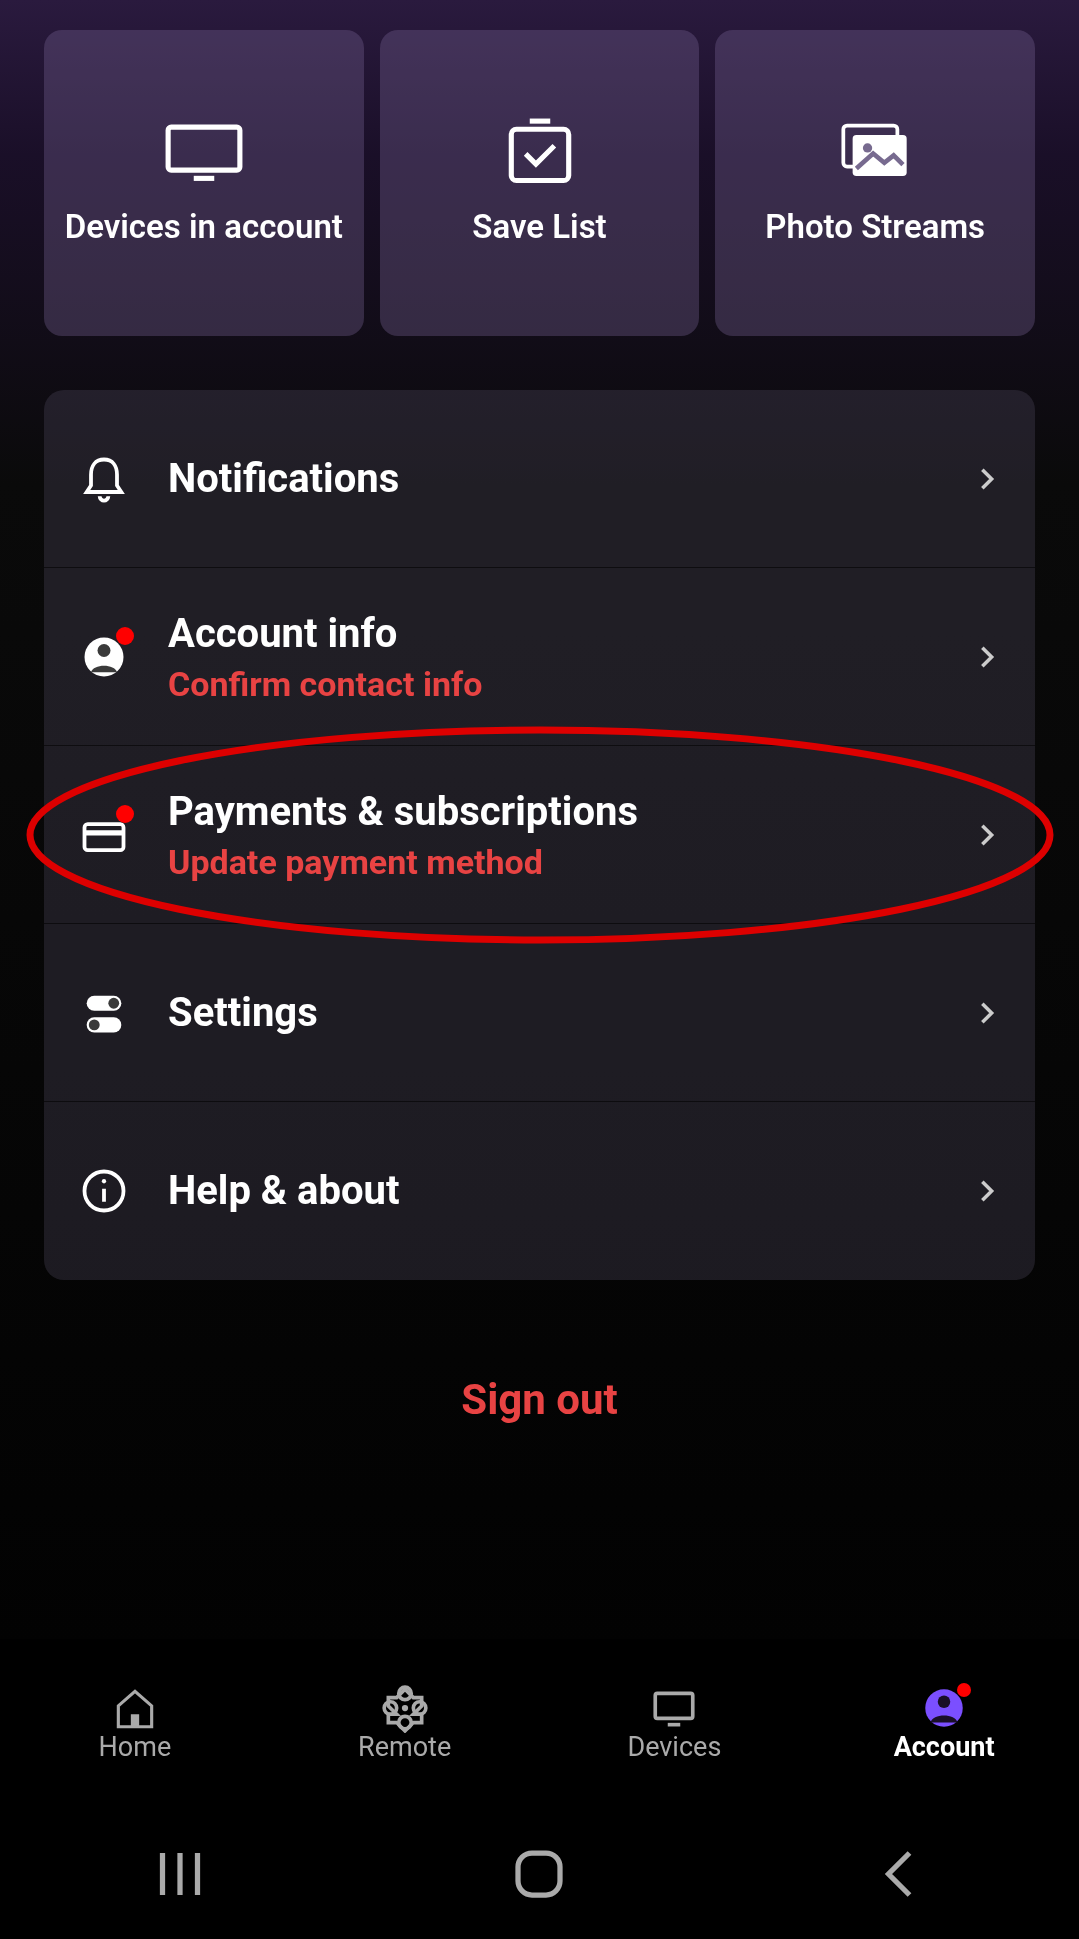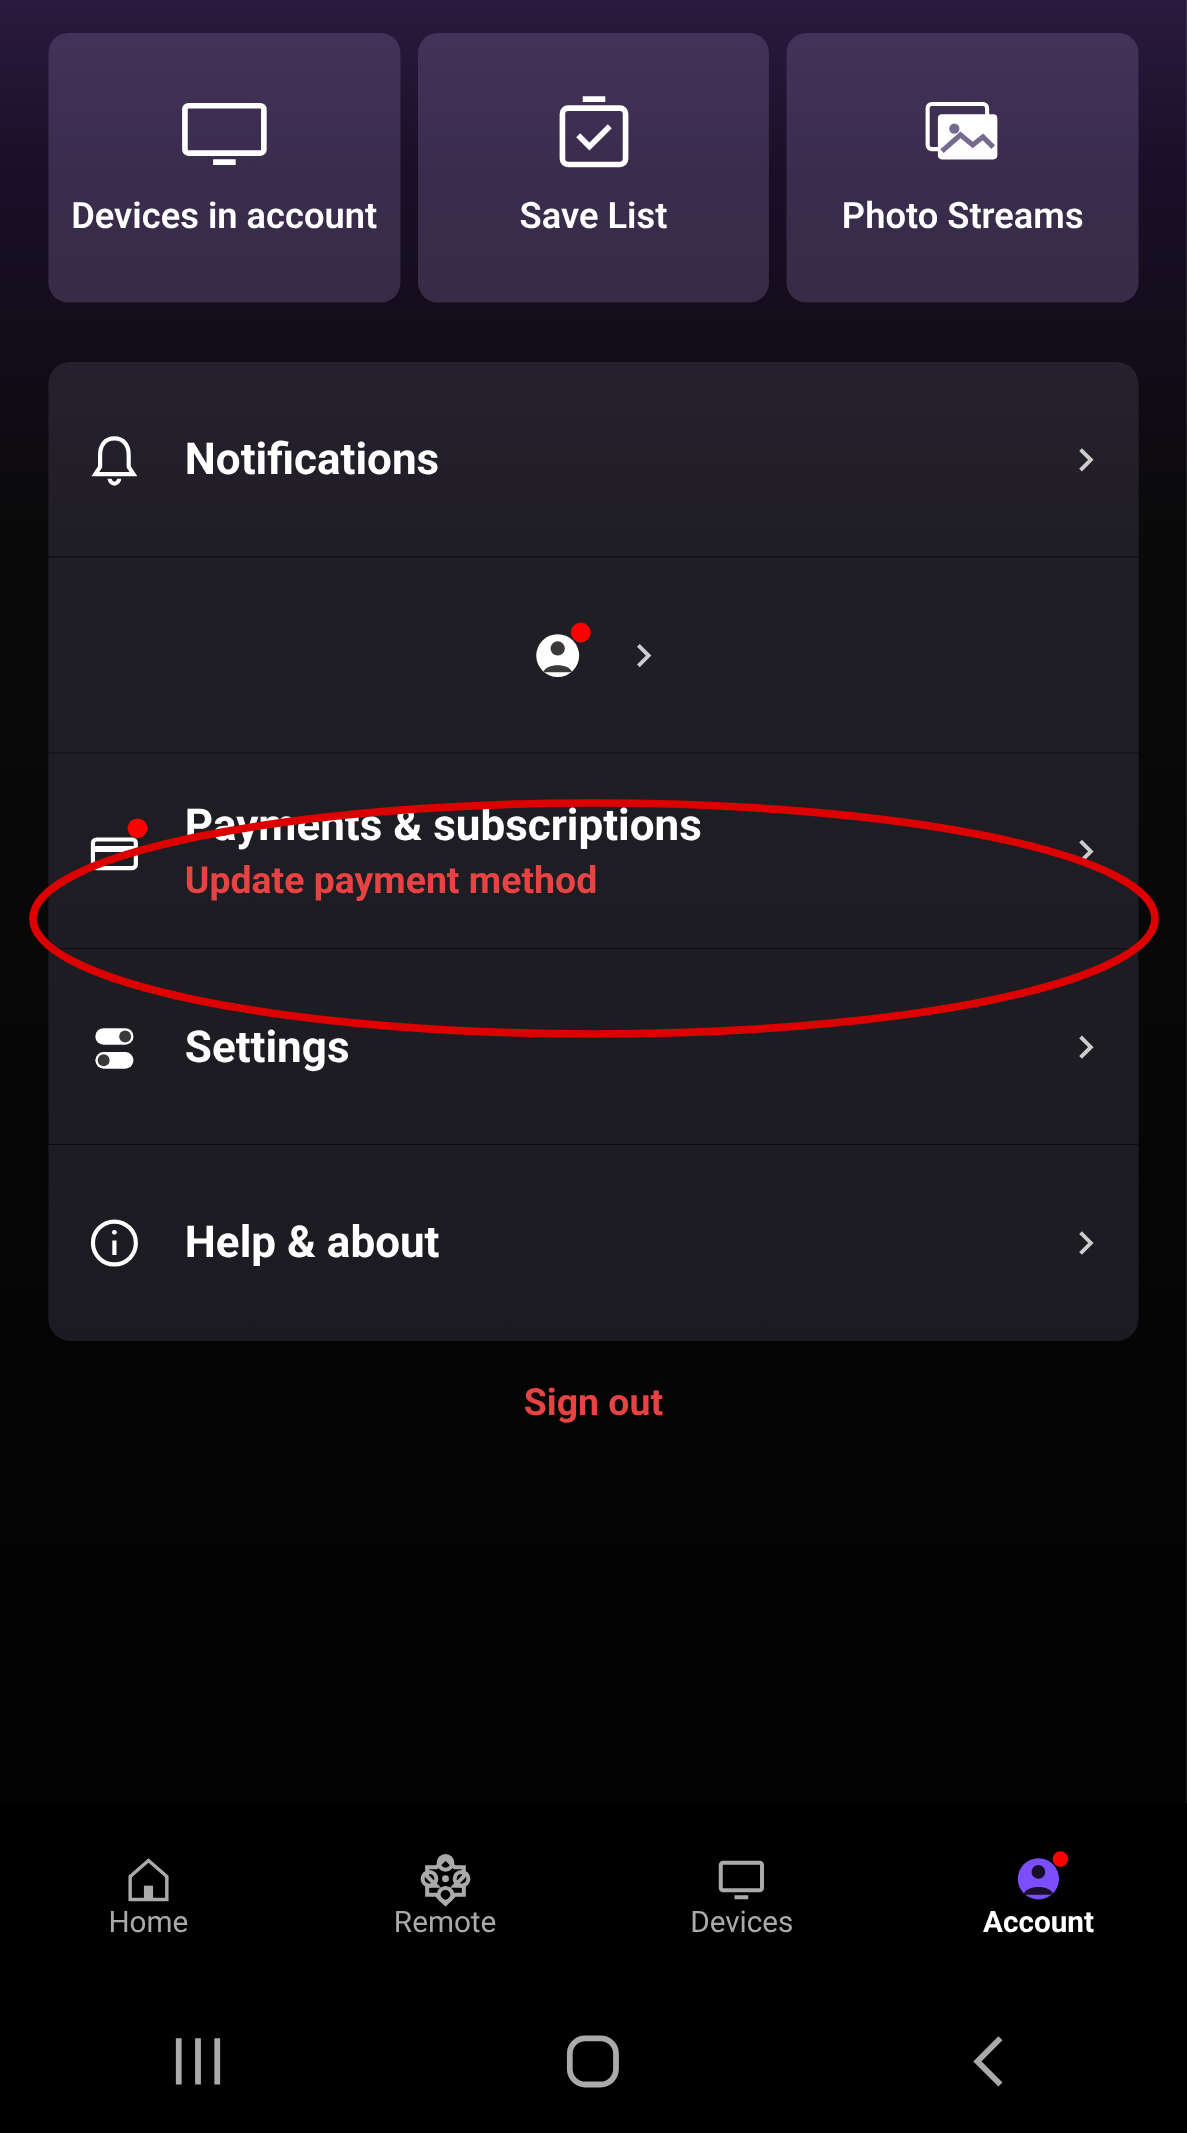--- a/index.html
+++ b/index.html
@@ -24,21 +24,21 @@
     }
     .tile {
       flex: 1;
       background: rgba(120, 100, 150, 0.35);
       border-radius: 18px;
       display: flex;
       flex-direction: column;
       align-items: center;
       justify-content: center;
       padding: 35px 12px;
-      height: 245px;
+      height: 306px;
       cursor: pointer;
     }
     .tile-icon {
       width: 82px;
       height: 68px;
       margin-bottom: 20px;
       display: flex;
       align-items: center;
       justify-content: center;
     }
@@ -101,22 +101,22 @@
       position: absolute;
       top: -4px;
       right: -4px;
       width: 18px;
       height: 18px;
       background: #ff0000;
       border-radius: 50%;
     }
     .sign-out {
       text-align: center;
-      margin-top: 36px;
-      font-size: 34px;
+      margin-top: 95px;
+      font-size: 42px;
       font-weight: 700;
       color: #e84343;
       cursor: pointer;
     }
     .highlight-oval {
       position: absolute;
       left: 18px;
       top: 720px;
       width: 1045px;
       height: 230px;
@@ -238,20 +238,24 @@
 
   <div class="menu-item">
     <div class="menu-icon">
       <svg viewBox="0 0 48 48">
         <circle cx="24" cy="24" r="18" fill="#ffffff"></circle>
         <circle cx="24" cy="18" r="6" fill="#3a3a3a"></circle>
         <path d="M12 38 C14 30 34 30 36 38 Z" fill="#3a3a3a"></path>
       </svg>
       <div class="alert-dot"></div>
     </div>
+    <div class="menu-text">
+      <span class="menu-title">Account info</span>
+      <span class="menu-subtitle">Confirm contact info</span>
+    </div>
     <div class="chevron">
       <svg viewBox="0 0 24 24" fill="none" stroke="#cccccc" stroke-width="3">
           <polyline points="8,4 16,12 8,20"></polyline>
         </svg>
     </div>
   </div>
 
   <div class="menu-item">
     <div class="menu-icon">
       <svg viewBox="0 0 48 48" fill="none" stroke="#ffffff" stroke-width="3.5">

